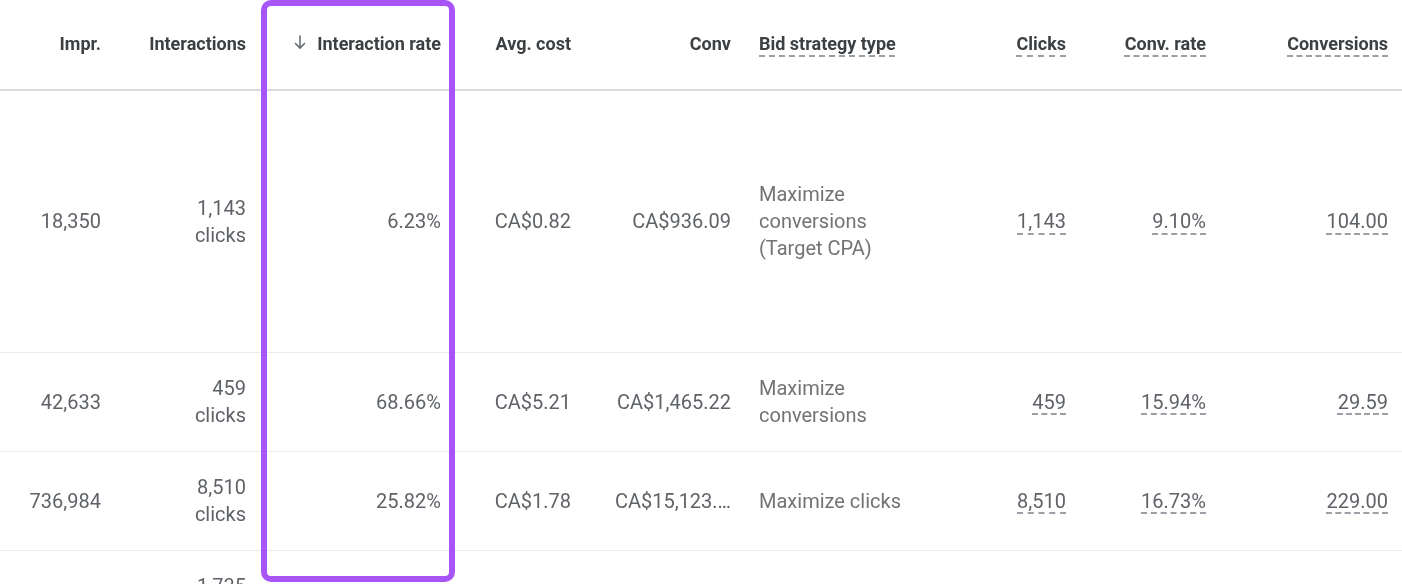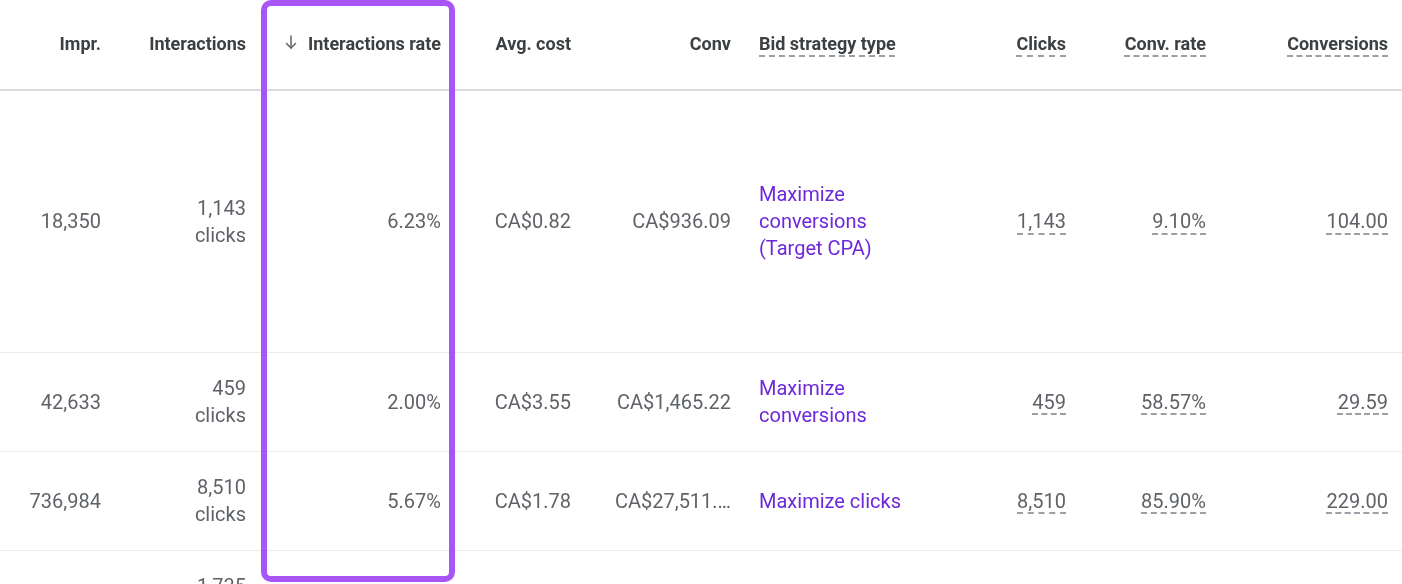--- a/index.html
+++ b/index.html
@@ -47,21 +47,21 @@
     }
     .right { text-align: right; }
     .left { text-align: left; }
     .underlined {
       text-decoration: underline;
       text-decoration-style: dashed;
       text-decoration-color: #9aa0a6;
       text-underline-offset: 5px;
     }
     .link {
-      color: #6d28d9;
+      color: #737373;
       cursor: pointer;
     }
     .sort-icon {
       display: inline-block;
       vertical-align: middle;
       margin-right: 8px;
       color: #5f6368;
     }
     
     col.c-impr   { width: 115px; }
@@ -113,21 +113,21 @@
       </th>
       <th class="right">
         <span>Interactions</span>
       </th>
       <th class="right">
         <span class="sort-icon">
           <svg width="18" height="18" viewBox="0 0 24 24" fill="none" stroke="currentColor" stroke-width="2" stroke-linecap="round" stroke-linejoin="round">
                 <line x1="12" y1="4" x2="12" y2="20"></line>
                 <polyline points="6 14 12 20 18 14"></polyline>
               </svg>
-        </span><span>Interactions rate</span>
+        </span><span>Interaction rate</span>
       </th>
       <th class="right">
         <span>Avg. cost</span>
       </th>
       <th class="right">
         <span>Conv</span>
       </th>
       <th class="left">
         <span class="underlined">Bid strategy type</span>
       </th>
@@ -151,37 +151,37 @@
           <td class="right"><span>CA$0.82</span></td>
           <td class="right"><span>CA$936.09</span></td>
           <td class="left"><span class="link">Maximize conversions (Target CPA)</span></td>
           <td class="right"><span class="underlined">1,143</span></td>
           <td class="right"><span class="underlined">9.10%</span></td>
           <td class="right"><span class="underlined">104.00</span></td>
         </tr>
         <tr>
           <td class="right"><span>42,633</span></td>
           <td class="right"><span>459</span><br><span>clicks</span></td>
-          <td class="right"><span>2.00%</span></td>
-          <td class="right"><span>CA$3.55</span></td>
+          <td class="right"><span>68.66%</span></td>
+          <td class="right"><span>CA$5.21</span></td>
           <td class="right"><span>CA$1,465.22</span></td>
           <td class="left"><span class="link">Maximize conversions</span></td>
           <td class="right"><span class="underlined">459</span></td>
-          <td class="right"><span class="underlined">58.57%</span></td>
+          <td class="right"><span class="underlined">15.94%</span></td>
           <td class="right"><span class="underlined">29.59</span></td>
         </tr>
         <tr>
           <td class="right"><span>736,984</span></td>
           <td class="right"><span>8,510</span><br><span>clicks</span></td>
-          <td class="right"><span>5.67%</span></td>
+          <td class="right"><span>25.82%</span></td>
           <td class="right"><span>CA$1.78</span></td>
-          <td class="right"><span>CA$27,511.…</span></td>
+          <td class="right"><span>CA$15,123.…</span></td>
           <td class="left"><span class="link">Maximize clicks</span></td>
           <td class="right"><span class="underlined">8,510</span></td>
-          <td class="right"><span class="underlined">85.90%</span></td>
+          <td class="right"><span class="underlined">16.73%</span></td>
           <td class="right"><span class="underlined">229.00</span></td>
         </tr>
         <tr>
           <td class="right"></td>
           <td class="right"><span>1,735</span><br></td>
           <td class="right"></td>
           <td class="right"></td>
           <td class="right"></td>
           <td class="left"></td>
           <td class="right"></td>

